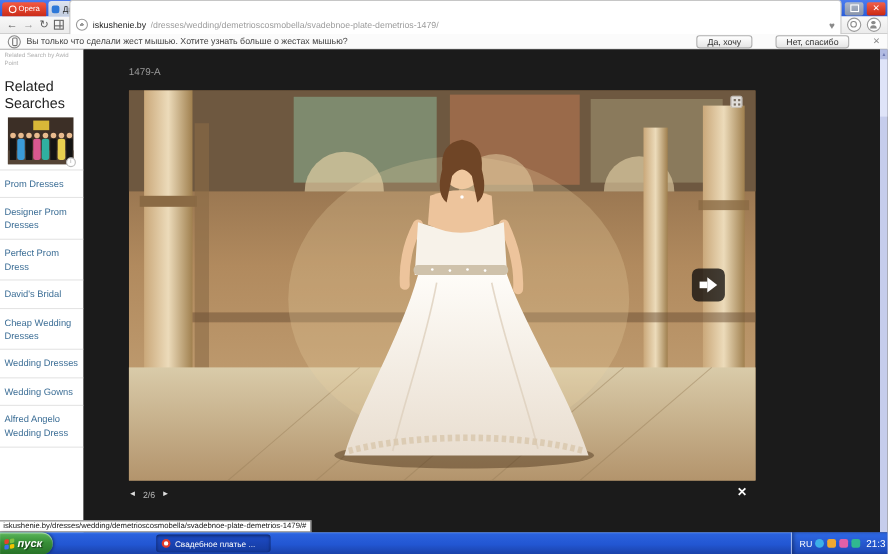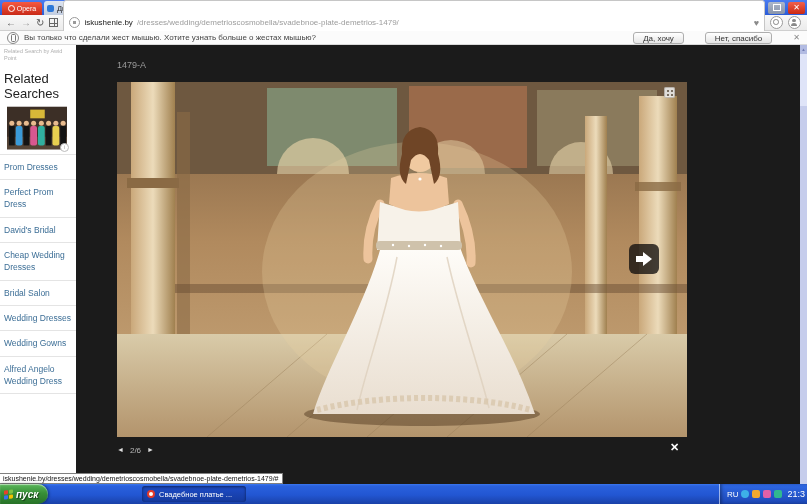--- a/index.html
+++ b/index.html
@@ -230,24 +230,24 @@
           <rect x="40" y="20" width="6" height="20" fill="#141414"></rect>
             <circle cx="43" cy="17" r="2.6" fill="#e8bb8e"></circle>
           <rect x="47" y="20" width="7" height="20" rx="2" fill="#e8d050"></rect>
             <circle cx="50.5" cy="17" r="2.6" fill="#e8bb8e"></circle>
           <rect x="55" y="20" width="6" height="20" fill="#141414"></rect>
             <circle cx="58" cy="17" r="2.6" fill="#e8bb8e"></circle>
         </svg>
         <span class="ad-i">i</span>
       </div>
       <a class="sb-link">Prom Dresses</a>
+      <a class="sb-link">Designer Prom Dresses</a>
       <a class="sb-link">Perfect Prom Dress</a>
       <a class="sb-link">David's Bridal</a>
       <a class="sb-link">Cheap Wedding Dresses</a>
-      <a class="sb-link">Bridal Salon</a>
       <a class="sb-link">Wedding Dresses</a>
       <a class="sb-link">Wedding Gowns</a>
       <a class="sb-link">Alfred Angelo Wedding Dress</a>
     </div>
 
     <div class="overlay">
       <div class="caption">1479-A</div>
 
       <div class="photo">
         <svg viewBox="0 0 570 355" preserveAspectRatio="none">

